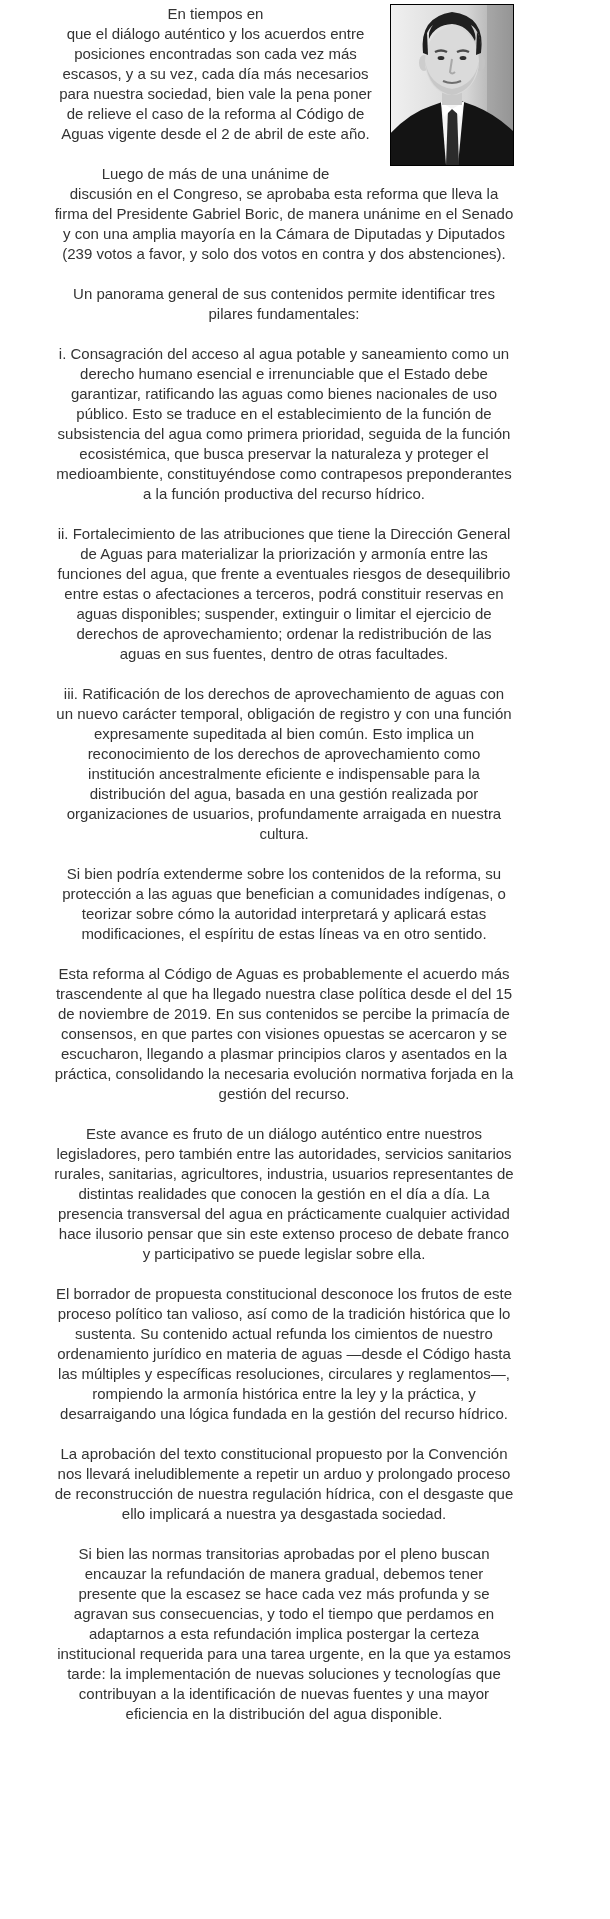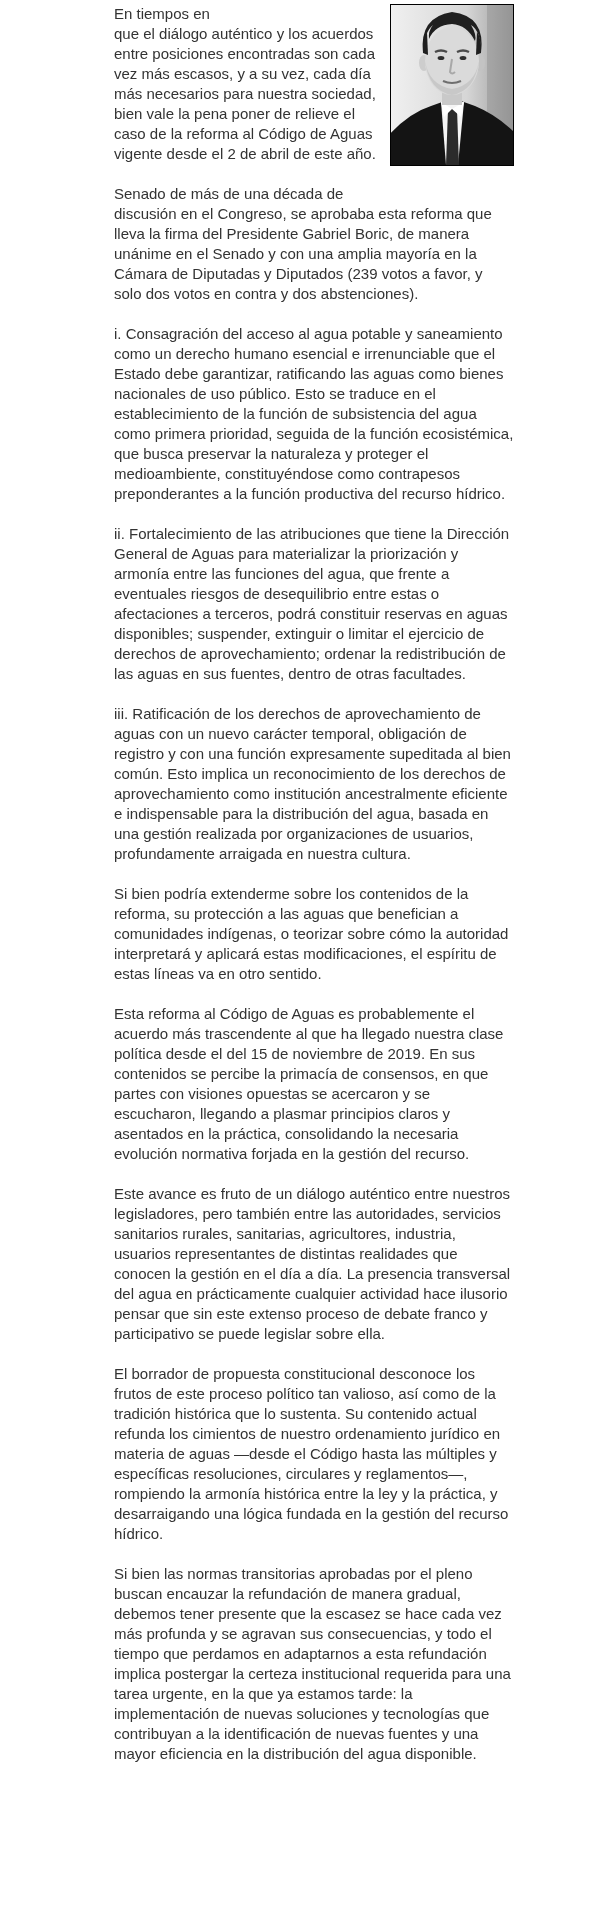--- a/index.html
+++ b/index.html
@@ -2,22 +2,22 @@
 <html><head>
 <meta charset="utf-8">
 <style>
   html, body { margin: 0; padding: 0; background: #ffffff; }
   body {
     width: 610px; height: 1919px;
     font-family: "Liberation Sans", "DejaVu Sans", sans-serif;
     position: relative; overflow: hidden;
   }
   .article {
-    padding: 4px 96px 0 114px;
-    font-size: 15px; line-height: 20px; color: #333333;
+    padding: 4px 96px 0 54px;
+    font-size: 15px; line-height: 20px; color: #333333; text-align: center;
   }
   .article p { margin: 0 0 20px 0; }
   .photo-frame {
     float: right;
     width: 122px; height: 160px;
     border: 1px solid #000000;
     margin: 0 0 6px 13px;
     background: #e5e5e5;
   }
   .photo-frame svg { display: block; }
@@ -67,33 +67,35 @@
       <ellipse cx="72" cy="53" rx="3.4" ry="2" fill="#2e2e2e"></ellipse>
 
       <path d="M 61 54 L 59 67 Q 61 70 64 67" stroke="#a8a8a8" stroke-width="2" fill="none"></path>
 
       <path d="M 52 76 Q 61 80 70 76" stroke="#6e6e6e" stroke-width="2.2" fill="none"></path>
     </svg>
   </div>
 
   <p><span>En tiempos en</span><br><span>que el diálogo auténtico y los acuerdos entre posiciones encontradas son cada vez más escasos, y a su vez, cada día más necesarios para nuestra sociedad, bien vale la pena poner de relieve el caso de la reforma al Código de Aguas vigente desde el 2 de abril de este año.</span></p>
 
-  <p><span>Senado de más de una década de</span><br><span>discusión en el Congreso, se aprobaba esta reforma que lleva la firma del Presidente Gabriel Boric, de manera unánime en el Senado y con una amplia mayoría en la Cámara de Diputadas y Diputados (239 votos a favor, y solo dos votos en contra y dos abstenciones).</span></p>
+  <p><span>Luego de más de una unánime de</span><br><span>discusión en el Congreso, se aprobaba esta reforma que lleva la firma del Presidente Gabriel Boric, de manera unánime en el Senado y con una amplia mayoría en la Cámara de Diputadas y Diputados (239 votos a favor, y solo dos votos en contra y dos abstenciones).</span></p>
 
+  <p>Un panorama general de sus contenidos permite identificar tres pilares fundamentales:</p>
 
   <p>i. Consagración del acceso al agua potable y saneamiento como un derecho humano esencial e irrenunciable que el Estado debe garantizar, ratificando las aguas como bienes nacionales de uso público. Esto se traduce en el establecimiento de la función de subsistencia del agua como primera prioridad, seguida de la función ecosistémica, que busca preservar la naturaleza y proteger el medioambiente, constituyéndose como contrapesos preponderantes a la función productiva del recurso hídrico.</p>
 
   <p>ii. Fortalecimiento de las atribuciones que tiene la Dirección General de Aguas para materializar la priorización y armonía entre las funciones del agua, que frente a eventuales riesgos de desequilibrio entre estas o afectaciones a terceros, podrá constituir reservas en aguas disponibles; suspender, extinguir o limitar el ejercicio de derechos de aprovechamiento; ordenar la redistribución de las aguas en sus fuentes, dentro de otras facultades.</p>
 
   <p>iii. Ratificación de los derechos de aprovechamiento de aguas con un nuevo carácter temporal, obligación de registro y con una función expresamente supeditada al bien común. Esto implica un reconocimiento de los derechos de aprovechamiento como institución ancestralmente eficiente e indispensable para la distribución del agua, basada en una gestión realizada por organizaciones de usuarios, profundamente arraigada en nuestra cultura.</p>
 
   <p>Si bien podría extenderme sobre los contenidos de la reforma, su protección a las aguas que benefician a comunidades indígenas, o teorizar sobre cómo la autoridad interpretará y aplicará estas modificaciones, el espíritu de estas líneas va en otro sentido.</p>
 
   <p>Esta reforma al Código de Aguas es probablemente el acuerdo más trascendente al que ha llegado nuestra clase política desde el del 15 de noviembre de 2019. En sus contenidos se percibe la primacía de consensos, en que partes con visiones opuestas se acercaron y se escucharon, llegando a plasmar principios claros y asentados en la práctica, consolidando la necesaria evolución normativa forjada en la gestión del recurso.</p>
 
   <p>Este avance es fruto de un diálogo auténtico entre nuestros legisladores, pero también entre las autoridades, servicios sanitarios rurales, sanitarias, agricultores, industria, usuarios representantes de distintas realidades que conocen la gestión en el día a día. La presencia transversal del agua en prácticamente cualquier actividad hace ilusorio pensar que sin este extenso proceso de debate franco y participativo se puede legislar sobre ella.</p>
 
   <p>El borrador de propuesta constitucional desconoce los frutos de este proceso político tan valioso, así como de la tradición histórica que lo sustenta. Su contenido actual refunda los cimientos de nuestro ordenamiento jurídico en materia de aguas —desde el Código hasta las múltiples y específicas resoluciones, circulares y reglamentos—, rompiendo la armonía histórica entre la ley y la práctica, y desarraigando una lógica fundada en la gestión del recurso hídrico.</p>
 
+  <p>La aprobación del texto constitucional propuesto por la Convención nos llevará ineludiblemente a repetir un arduo y prolongado proceso de reconstrucción de nuestra regulación hídrica, con el desgaste que ello implicará a nuestra ya desgastada sociedad.</p>
 
   <p>Si bien las normas transitorias aprobadas por el pleno buscan encauzar la refundación de manera gradual, debemos tener presente que la escasez se hace cada vez más profunda y se agravan sus consecuencias, y todo el tiempo que perdamos en adaptarnos a esta refundación implica postergar la certeza institucional requerida para una tarea urgente, en la que ya estamos tarde: la implementación de nuevas soluciones y tecnologías que contribuyan a la identificación de nuevas fuentes y una mayor eficiencia en la distribución del agua disponible.</p>
 
 </div>
 
 </body></html>

